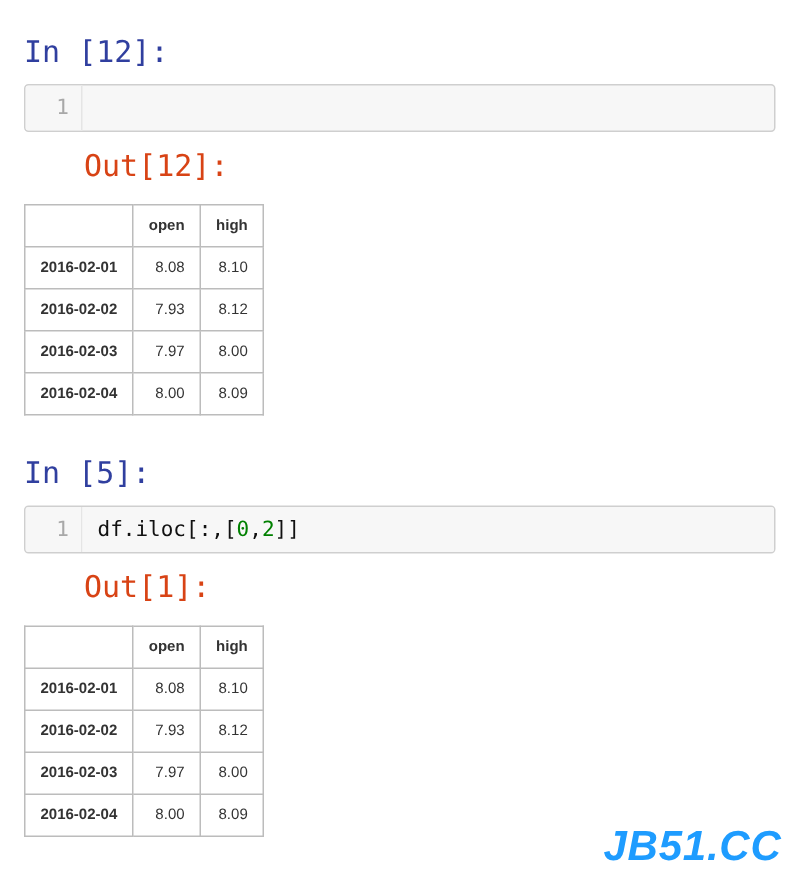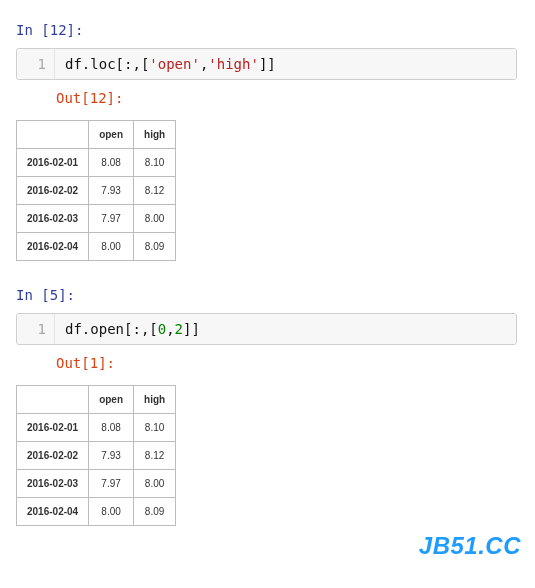--- a/index.html
+++ b/index.html
@@ -9,21 +9,21 @@
     font-size: 14px;
     color: #333;
     width: 535px;
     box-sizing: border-box;
     background: #fff;
   }
 
   
   .prompt {
     font-family: Menlo, Monaco, "DejaVu Sans Mono", "Courier New", monospace;
-    font-size: 14px;
+    font-size: 20px;
     color: #303F9F;
     margin: 6px 0 10px 0;
   }
   .prompt.out {
     color: #D84315;
     margin-bottom: 14px;
     margin-left: 40px;
   }
 
   
@@ -64,58 +64,57 @@
   
   table.df {
     border-collapse: collapse;
     margin: 4px 0 26px 0;
     font-size: 10px;
   }
   table.df th,
   table.df td {
     border: 1px solid #bcbcbc;
     padding: 8px 10px;
-    text-align: center;
+    text-align: right;
     background: #fff;
     font-weight: normal;
   }
   table.df thead th {
     font-weight: bold;
     text-align: left;
   }
   table.df tbody th {
     font-weight: bold;
   }
   table.df thead th:first-child {
     
   }
 
   .watermark {
     position: fixed;
     right: 14px;
-    bottom: 28px;
+    bottom: 8px;
     font-family: Arial, Helvetica, sans-serif;
     font-weight: 900;
     font-style: italic;
-    font-size: 24px;
+    font-size: 28px;
     color: #1e9cff;
     letter-spacing: 0.5px;
     pointer-events: none;
   }
 </style>
 </head>
 <body>
 
 <div class="prompt">
   <span>In [12]:</span>
 </div>
 
 <div class="code-cell">
   <div class="code-gutter">1</div>
-  <div class="code-body"><span class="tk-var">df</span><span class="tk-punc">.loc[</span><span class="tk-punc">:</span><span class="tk-punc">,[</span><span class="tk-str">'open'</span><span class="tk-punc">,</span><span class="tk-str">'high'</span><span class="tk-punc">]]</span></div>
 </div>
 
 <div class="prompt out">
   <span>Out[12]:</span>
 </div>
 
 <table class="df">
   <thead>
     <tr>
       <th></th>
@@ -146,21 +145,21 @@
     </tr>
   </tbody>
 </table>
 
 <div class="prompt">
   <span>In [5]:</span>
 </div>
 
 <div class="code-cell">
   <div class="code-gutter">1</div>
-  <div class="code-body"><span class="tk-var">df</span><span class="tk-punc">.open[</span><span class="tk-punc">:</span><span class="tk-punc">,[</span><span class="tk-num">0</span><span class="tk-punc">,</span><span class="tk-num">2</span><span class="tk-punc">]]</span></div>
+  <div class="code-body"><span class="tk-var">df</span><span class="tk-punc">.iloc[</span><span class="tk-punc">:</span><span class="tk-punc">,[</span><span class="tk-num">0</span><span class="tk-punc">,</span><span class="tk-num">2</span><span class="tk-punc">]]</span></div>
 </div>
 
 <div class="prompt out">
   <span>Out[1]:</span>
 </div>
 
 <table class="df" style="margin-bottom:6px;">
   <thead>
     <tr>
       <th></th>

